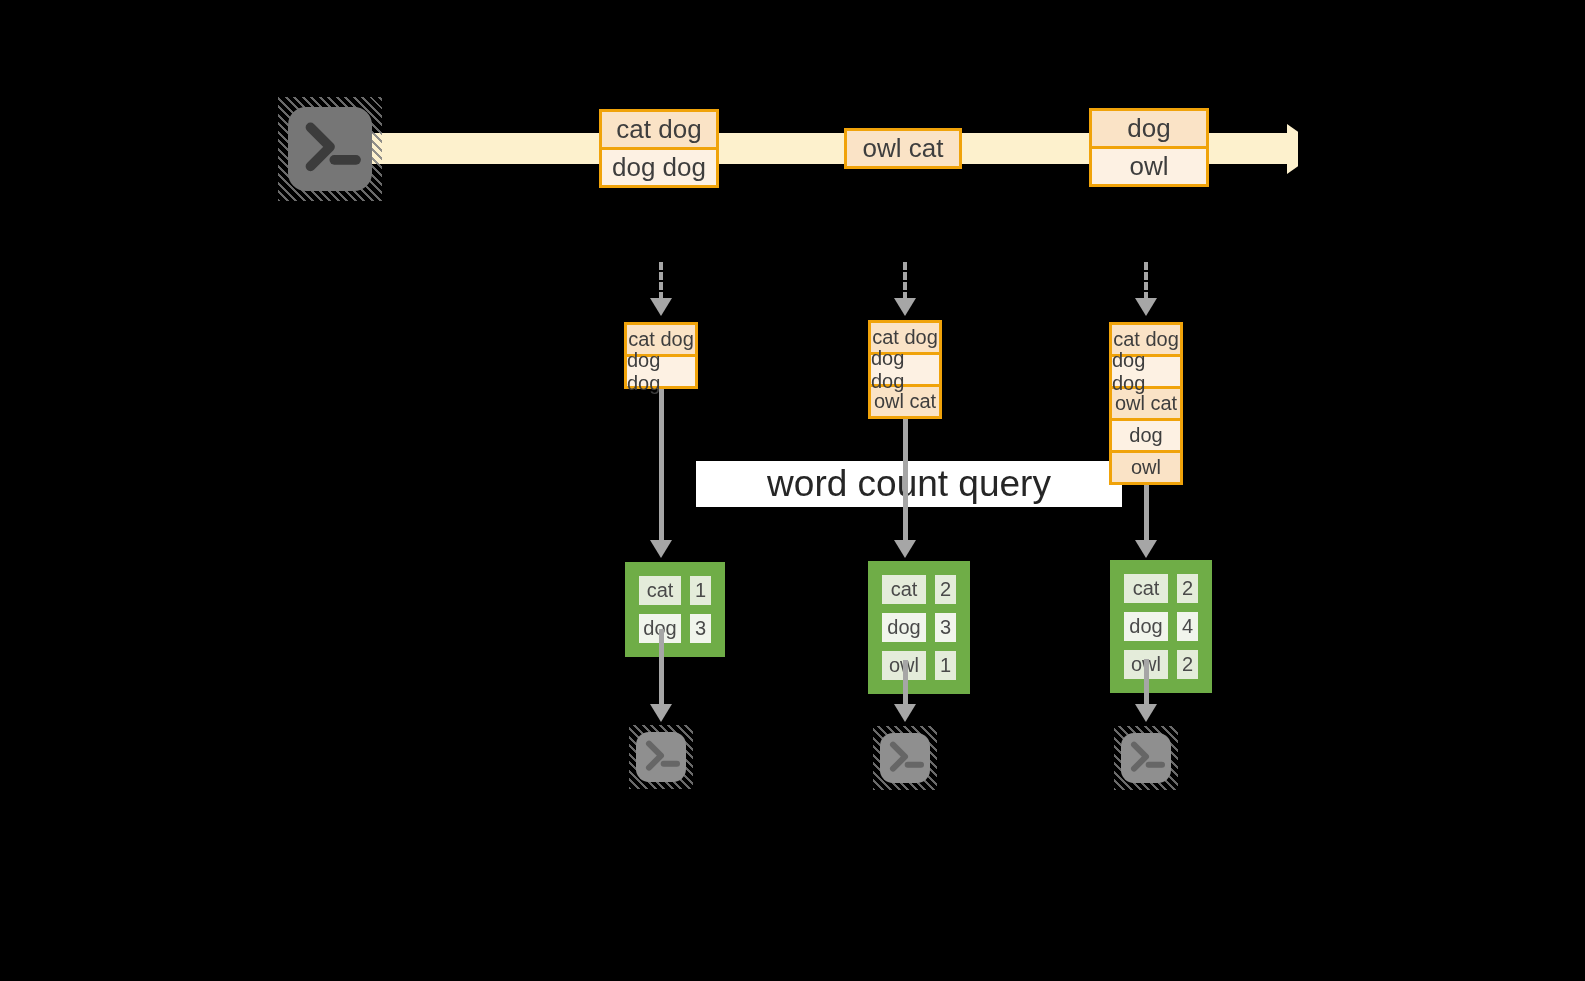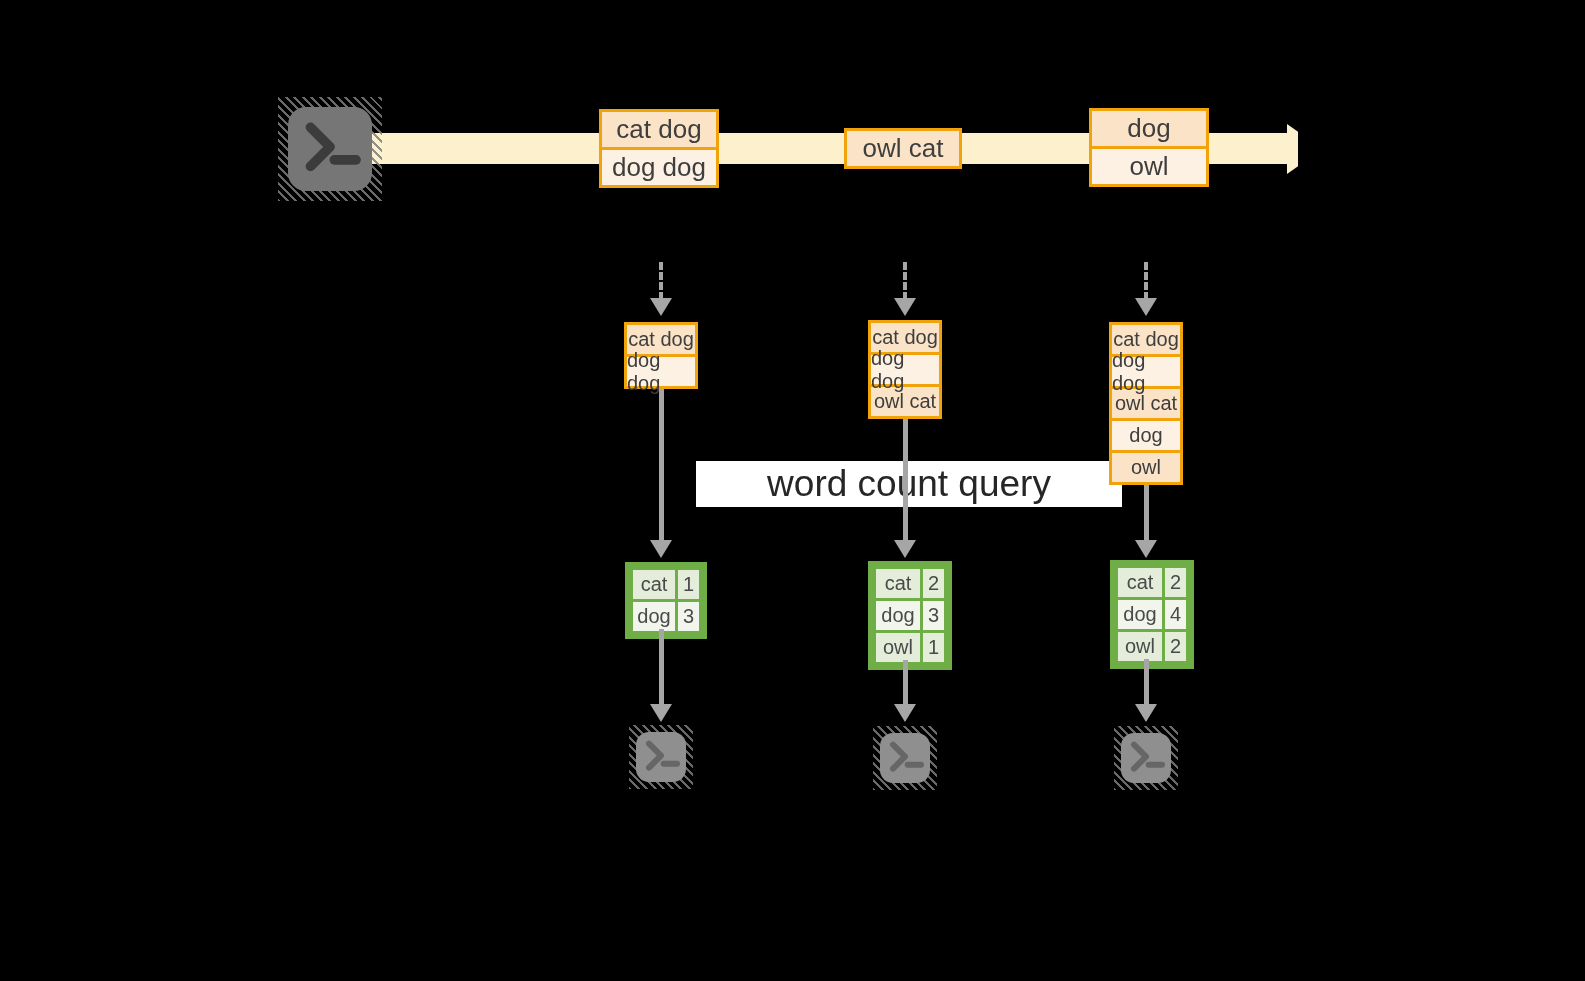--- a/index.html
+++ b/index.html
@@ -29,21 +29,21 @@
   .stack .cell{width:68px;height:29px;font-size:20px;}
   
   .vline{position:absolute;width:5px;background:#a6a6a6;z-index:3;}
   .vdash{position:absolute;width:0;border-left:4px dashed #a6a6a6;z-index:3;}
   .ahead{position:absolute;width:0;height:0;z-index:3;
     border-left:11px solid transparent;border-right:11px solid transparent;border-top:18px solid #a6a6a6;}
   
   .query{position:absolute;left:696px;top:461px;width:426px;height:46px;background:#ffffff;z-index:1;
     display:flex;align-items:center;justify-content:center;font-size:37px;color:#262626;}
   
-  .gtab{position:absolute;display:grid;gap:3px;padding:8px;background:#6fad47;z-index:2;}
+  .gtab{position:absolute;display:grid;gap:9px;padding:14px;background:#6fad47;z-index:2;}
   .gtab .gcell{display:flex;align-items:center;justify-content:center;font-size:20px;color:#4a4a4a;background:#e4ecda;}
   .gtab .gcell.alt{background:#f1f5ec;}
   .g2{grid-template-columns:42px 21px;grid-auto-rows:29px;}
   .g3{grid-template-columns:44px 21px;grid-auto-rows:29px;}
 </style>
 </head>
 <body>
 
 <div id="stage">
 

